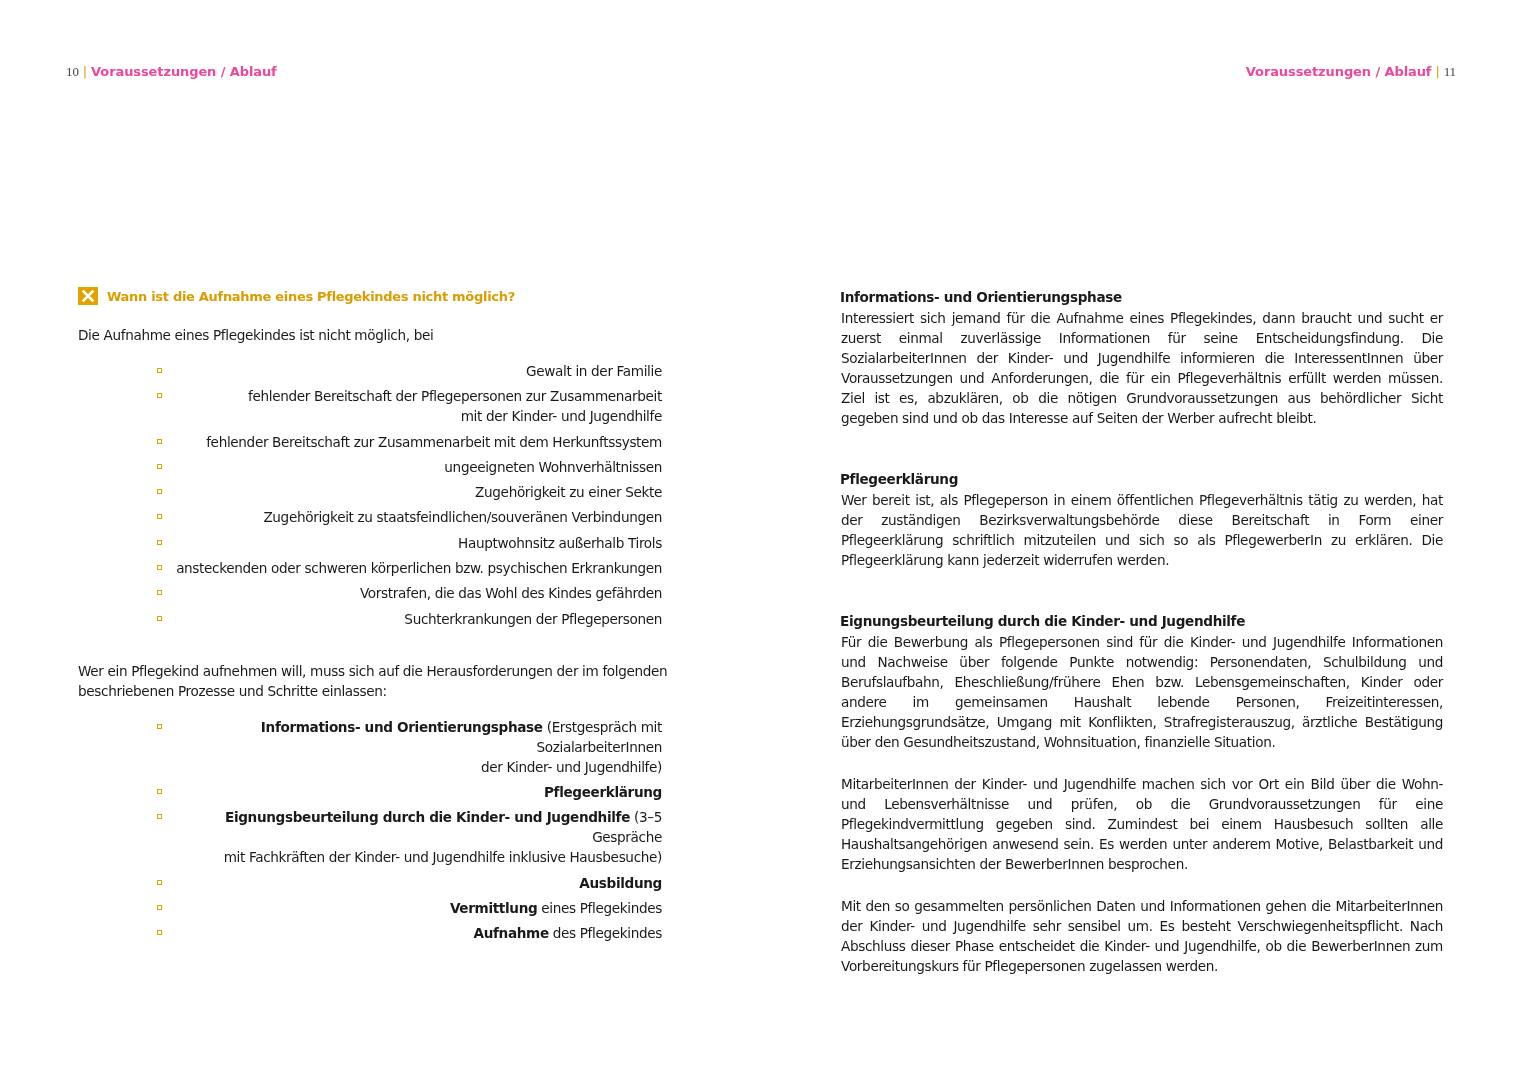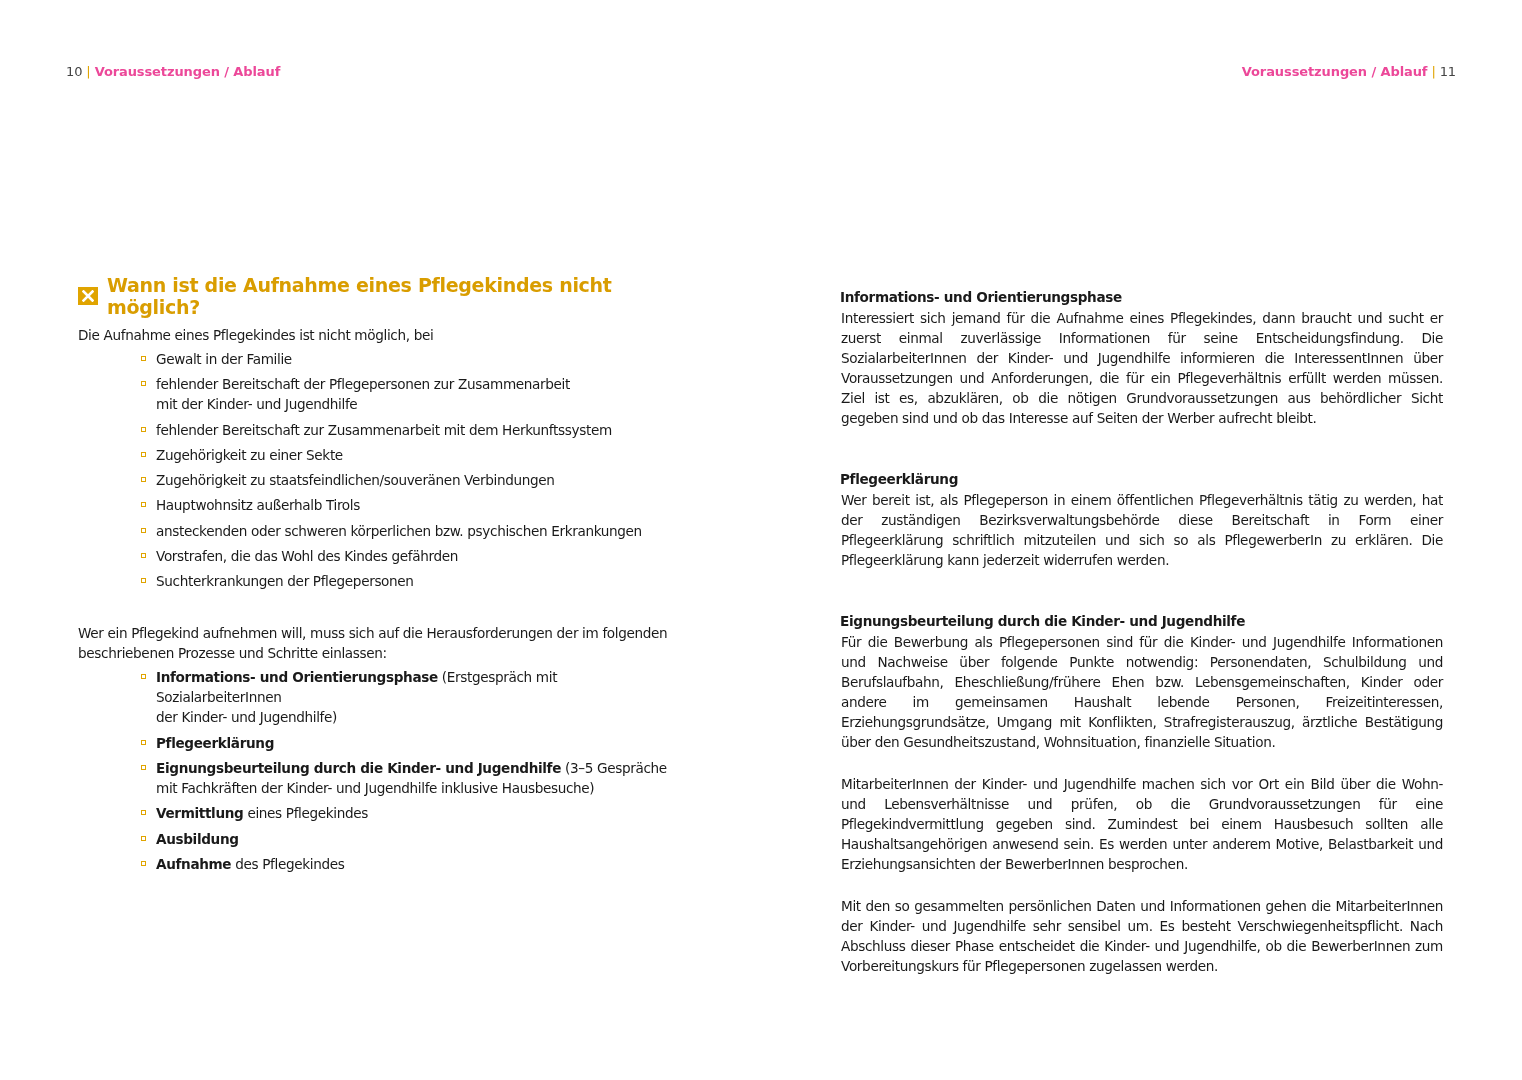--- a/index.html
+++ b/index.html
@@ -16,21 +16,21 @@
       color: #1a1a1a;
     }
     .running-head {
       position: absolute;
       top: 63px;
       font-size: 13px;
       line-height: 18px;
       white-space: nowrap;
       letter-spacing: -0.1px;
     }
-    .running-head .pnum { color: #444; font-weight: normal; }
+    .running-head .pnum { color: #444; font-weight: normal; font-family: Liberation Serif, serif; }
     .running-head .sep { color: #e0a400; margin: 0 4px; }
     .running-head .title { font-weight: bold; color: #ec4899; }
     .rh-left { left: 66px; }
     .rh-right { right: 66px; }
 
     .left-page {
       position: absolute;
       left: 78px;
       top: 285px;
       width: 600px;
@@ -50,31 +50,32 @@
       display: inline-flex;
       align-items: center;
       justify-content: center;
       margin-right: 9px;
       flex: none;
     }
     .section-icon svg { display: block; }
     .section-title {
       color: #d99d00;
       font-weight: bold;
-      font-size: 19px;
+      font-size: 13px;
       letter-spacing: -0.3px;
     }
     .intro {
       line-height: 20px;
       margin: 0 0 4px 0;
     }
     ul.bullets {
       list-style: none;
-      margin: 0;
+      margin: 16px;
       padding: 0 0 0 63px;
+      text-align: right;
     }
     ul.bullets li {
       position: relative;
       padding-left: 15px;
       line-height: 20px;
       margin-bottom: 5.3px;
     }
     ul.bullets li .bullet {
       position: absolute;
       left: 0;
@@ -125,36 +126,37 @@
           <path d="M1.5 1.5 L10.5 10.5 M10.5 1.5 L1.5 10.5" stroke="#fff" stroke-width="2.6" stroke-linecap="square"></path>
         </svg>
     </span>
     <span class="section-title">Wann ist die Aufnahme eines Pflegekindes nicht möglich?</span>
   </div>
   <p class="intro">Die Aufnahme eines Pflegekindes ist nicht möglich, bei</p>
   <ul class="bullets">
     <li><span class="bullet"></span><span>Gewalt in der Familie</span></li>
     <li><span class="bullet"></span><span>fehlender Bereitschaft der Pflegepersonen zur Zusammenarbeit</span><br><span>mit der Kinder- und Jugendhilfe</span></li>
     <li><span class="bullet"></span><span>fehlender Bereitschaft zur Zusammenarbeit mit dem Herkunftssystem</span></li>
+    <li><span class="bullet"></span><span>ungeeigneten Wohnverhältnissen</span></li>
     <li><span class="bullet"></span><span>Zugehörigkeit zu einer Sekte</span></li>
     <li><span class="bullet"></span><span>Zugehörigkeit zu staatsfeindlichen/souveränen Verbindungen</span></li>
     <li><span class="bullet"></span><span>Hauptwohnsitz außerhalb Tirols</span></li>
     <li><span class="bullet"></span><span>ansteckenden oder schweren körperlichen bzw. psychischen Erkrankungen</span></li>
     <li><span class="bullet"></span><span>Vorstrafen, die das Wohl des Kindes gefährden</span></li>
     <li><span class="bullet"></span><span>Suchterkrankungen der Pflegepersonen</span></li>
   </ul>
 
   <div class="section2">
     <p class="intro"><span>Wer ein Pflegekind aufnehmen will, muss sich auf die Herausforderungen der im folgenden</span><br><span>beschriebenen Prozesse und Schritte einlassen:</span></p>
     <ul class="bullets">
       <li><span class="bullet"></span><b>Informations- und Orientierungsphase</b><span> (Erstgespräch mit SozialarbeiterInnen</span><br><span>der Kinder- und Jugendhilfe)</span></li>
       <li><span class="bullet"></span><b>Pflegeerklärung</b></li>
       <li><span class="bullet"></span><b>Eignungsbeurteilung durch die Kinder- und Jugendhilfe</b><span> (3–5 Gespräche</span><br><span>mit Fachkräften der Kinder- und Jugendhilfe inklusive Hausbesuche)</span></li>
+      <li><span class="bullet"></span><b>Ausbildung</b></li>
       <li><span class="bullet"></span><b>Vermittlung</b><span> eines Pflegekindes</span></li>
-      <li><span class="bullet"></span><b>Ausbildung</b></li>
       <li><span class="bullet"></span><b>Aufnahme</b><span> des Pflegekindes</span></li>
     </ul>
   </div>
 </div>
 
 <div class="right-page">
   <div class="block-title">Informations- und Orientierungsphase</div>
   <p class="block-text">Interessiert sich jemand für die Aufnahme eines Pflegekindes, dann braucht und sucht er zuerst einmal zuverlässige Informationen für seine Entscheidungsfindung. Die SozialarbeiterInnen der Kinder- und Jugendhilfe informieren die InteressentInnen über Voraussetzungen und Anforderungen, die für ein Pflegeverhältnis erfüllt werden müssen.  Ziel ist es, abzuklären, ob die nötigen Grundvoraussetzungen aus behördlicher Sicht gegeben sind und ob das Interesse auf Seiten der Werber aufrecht bleibt.</p>
   <div class="gap-lg"></div>
   <div class="block-title">Pflegeerklärung</div>

